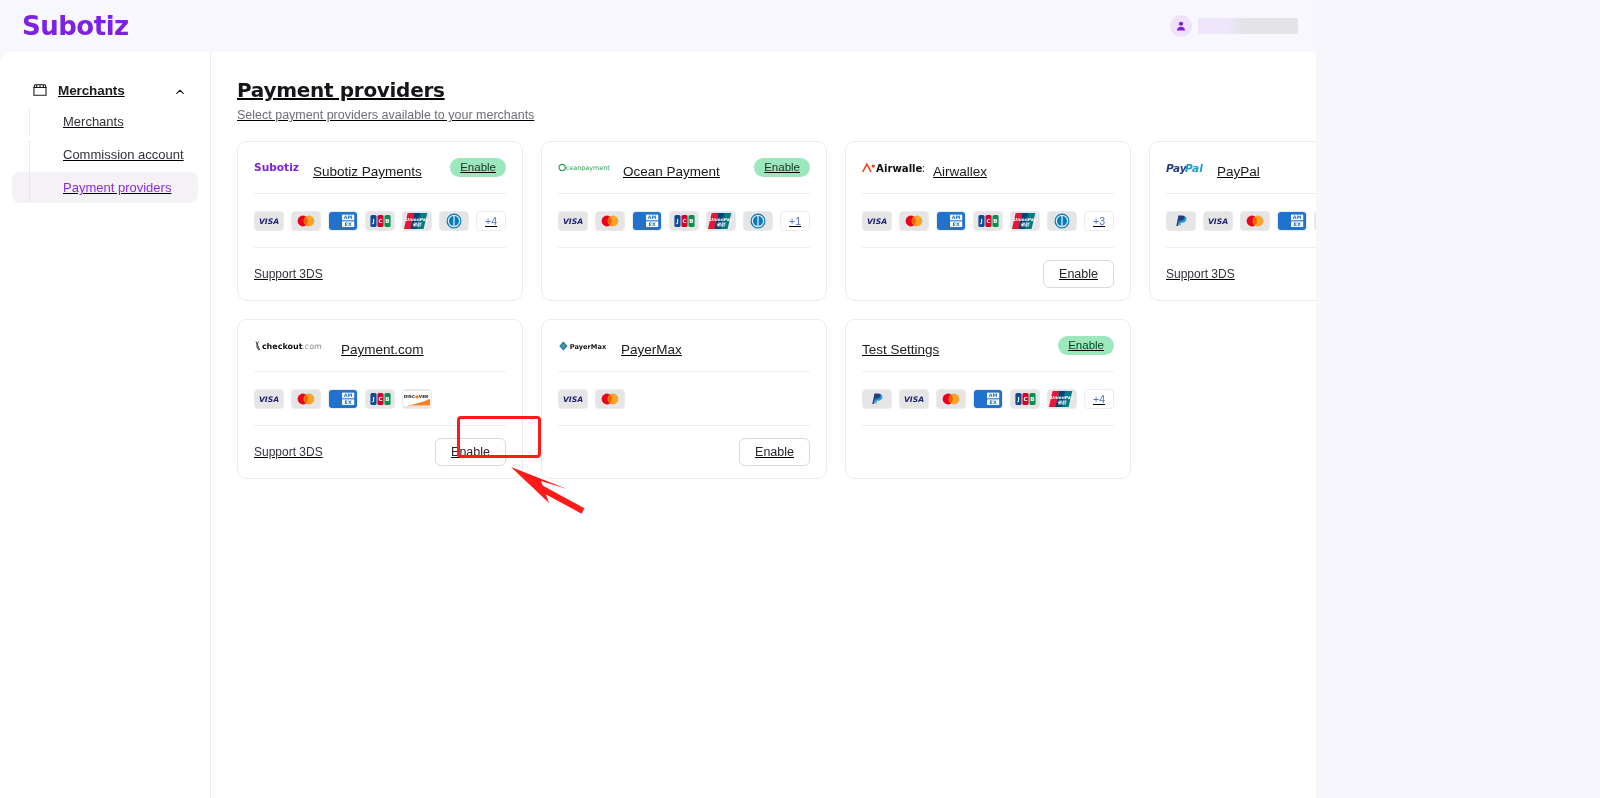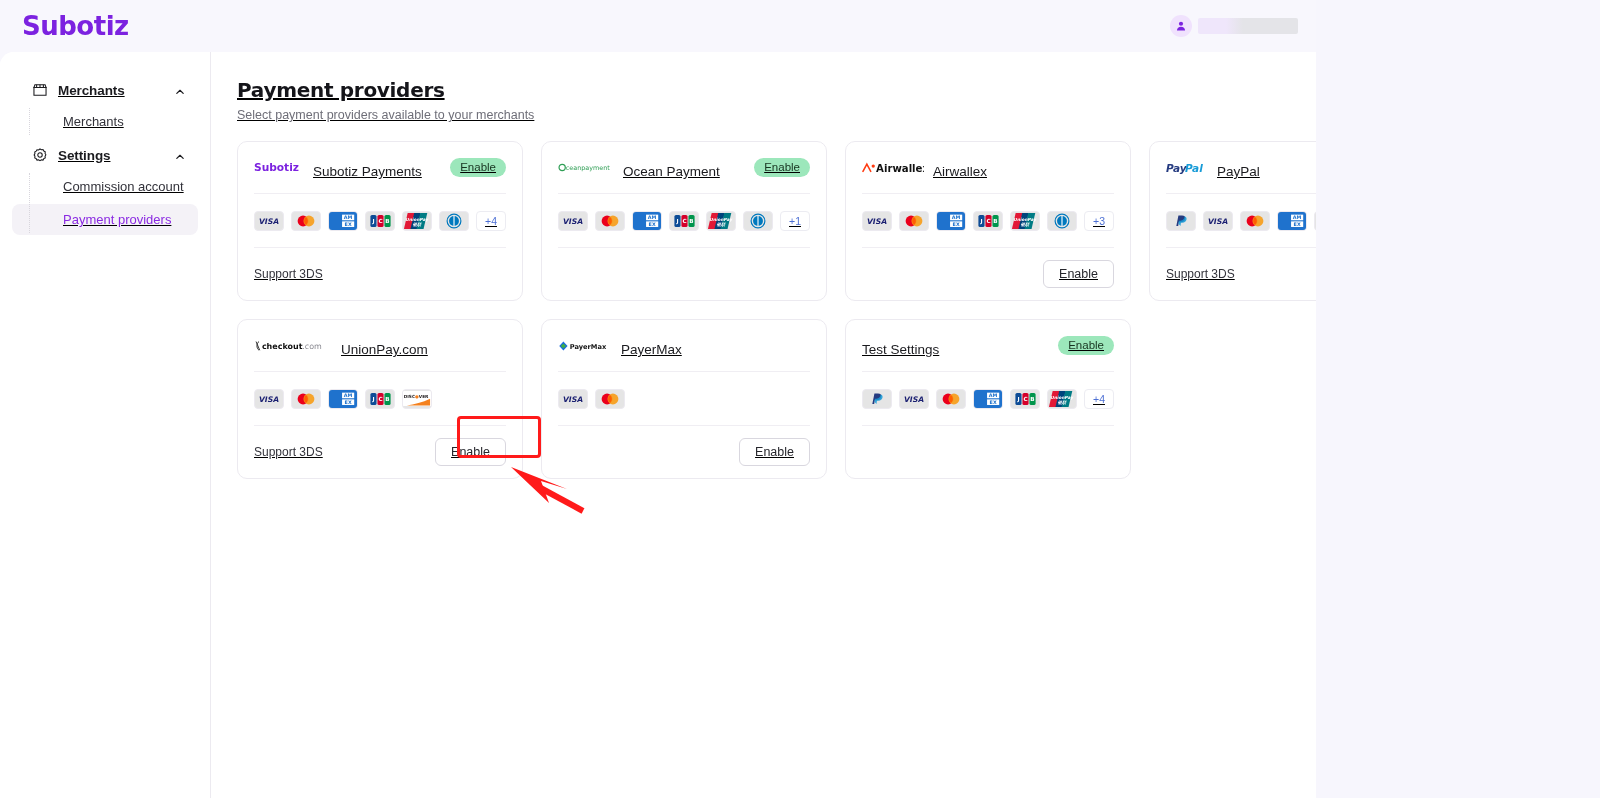--- a/index.html
+++ b/index.html
@@ -174,34 +174,20 @@
               <path d="M2.8 7.4L6 4.3l3.2 3.1"></path>
             </svg>
           </span>
         </div>
         <div class="nav-children">
           <a class="nav-child">Merchants</a>
         </div>
       </div>
 
       <div class="nav-group">
-        <div class="nav-parent">
-          <span class="nav-icon">
-            <svg width="16" height="16" viewBox="0 0 18 18" fill="none" stroke="#1b1b1f" stroke-width="1.2">
-              <path d="M9 2.2l1.6.9 1.8-.2.9 1.6 1.6.9-.2 1.8.9 1.6-.9 1.6.2 1.8-1.6.9-.9 1.6-1.8-.2-1.6.9-1.6-.9-1.8.2-.9-1.6-1.6-.9.2-1.8L2.4 9l.9-1.6-.2-1.8 1.6-.9.9-1.6 1.8.2z"></path>
-              <circle cx="9" cy="9" r="2.5"></circle>
-            </svg>
-          </span>
-          <span class="nav-label">Settings</span>
-          <span class="chevron">
-            <svg width="12" height="12" viewBox="0 0 12 12" fill="none" stroke="#1b1b1f" stroke-width="1.2" stroke-linecap="round" stroke-linejoin="round">
-              <path d="M2.8 7.4L6 4.3l3.2 3.1"></path>
-            </svg>
-          </span>
-        </div>
         <div class="nav-children">
           <a class="nav-child">Commission account</a>
           <a class="nav-child active">Payment providers</a>
         </div>
       </div>
 
     </nav>
 
     <main class="main">
       <h1 class="page-title">Payment providers</h1>
@@ -469,21 +455,21 @@
           </div>
           <div class="card">
             <div class="card-head">
               <span class="logo">
                 <svg viewBox="0 0 84 12" width="78" height="12">
                   <path d="M5.4 1.2 C2.4 3 2.4 8.4 5.4 10.6 M2.2 1.2 L6.2 10.6" fill="none" stroke="#111" stroke-width="0.9"></path>
                   <text x="8.5" y="9.6" font-family="DejaVu Sans, sans-serif" font-size="8.6" font-weight="bold" fill="#111">checkout</text>
                   <text x="52" y="9.6" font-family="DejaVu Sans, sans-serif" font-size="8.6" fill="#8a8a92">.com</text>
                 </svg>
               </span>
-              <span class="provider-name">UnionPay.com</span>
+              <span class="provider-name">Payment.com</span>
             </div>
             <div class="card-brands">
               <span class="brand-chip">
                 <svg viewBox="0 0 34 12" width="26" height="10">
                   <text x="17" y="10" text-anchor="middle" font-family="DejaVu Sans, sans-serif" font-size="10" font-weight="bold" font-style="italic" fill="#1a1f71">VISA</text>
                 </svg>
               </span>
               <span class="brand-chip">
                 <svg viewBox="0 0 30 18" width="22" height="14">
                   <circle cx="11" cy="9" r="7.4" fill="#eb001b"></circle>

